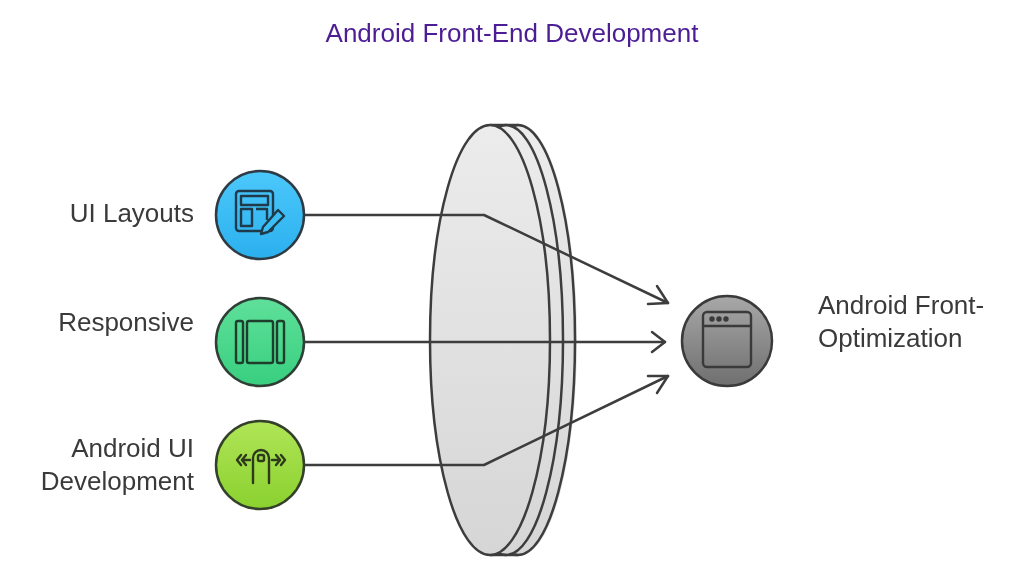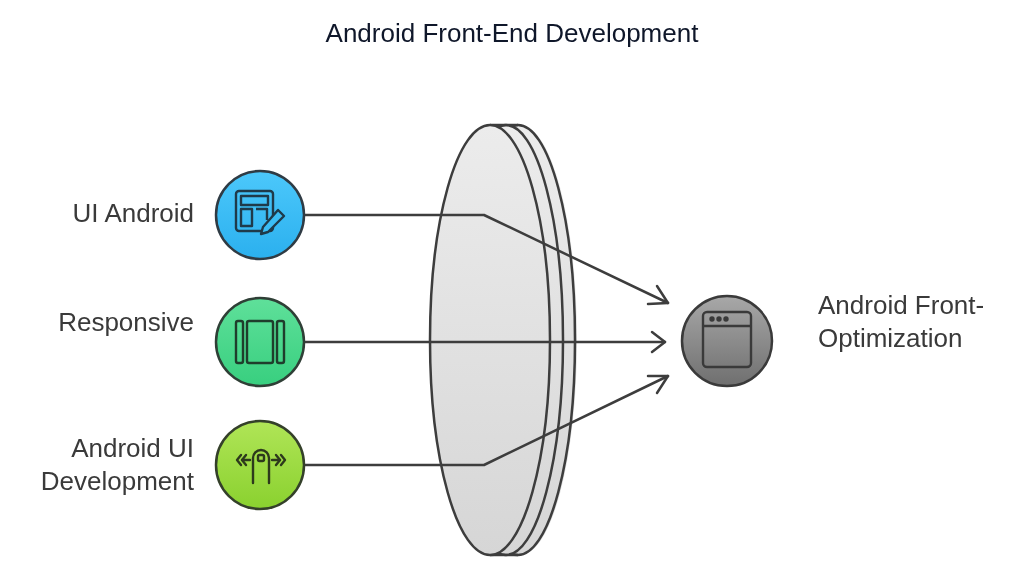--- a/index.html
+++ b/index.html
@@ -1,19 +1,19 @@
 <!DOCTYPE html>
 <html><head>
 <meta charset="utf-8">
 <style>
   html, body { margin: 0; padding: 0; background: #ffffff; }
   body { width: 1024px; height: 576px; position: relative; overflow: hidden;
          font-family: "Liberation Sans", sans-serif; color: #333333; }
   .title { position: absolute; left: 0; width: 1024px; top: 18px; text-align: center;
-           font-size: 26px; color: #0f172a; }
+           font-size: 26px; color: #4c1d95; }
   .label { position: absolute; font-size: 26px; line-height: 33px; color: #3a3a3a; }
   .label.left { right: 830px; text-align: right; }
   .label.right { left: 812px; text-align: left; width: 210px; margin-left: 6px; }
   svg.canvas { position: absolute; left: 0; top: 0; }
 </style>
 </head>
 <body>
 
 <div class="title">Android Front-End Development</div>
 
@@ -99,21 +99,21 @@
       <rect x="703" y="312" width="48" height="55" rx="4"></rect>
       <line x1="703" y1="326" x2="751" y2="326"></line>
       <circle cx="712" cy="319" r="1.5" fill="#3a3a3a"></circle>
       <circle cx="719" cy="319" r="1.5" fill="#3a3a3a"></circle>
       <circle cx="726" cy="319" r="1.5" fill="#3a3a3a"></circle>
     </g>
   </g>
 </svg>
 
 <div class="label left" style="top:197px;">
-  <div>UI Android</div>
+  <div>UI Layouts</div>
 </div>
 <div class="label left" style="top:306px;">
   <div>Responsive</div>
 </div>
 <div class="label left" style="top:432px;">
   <div>Android UI</div>
   <div>Development</div>
 </div>
 
 <div class="label right" style="top:289px;">

